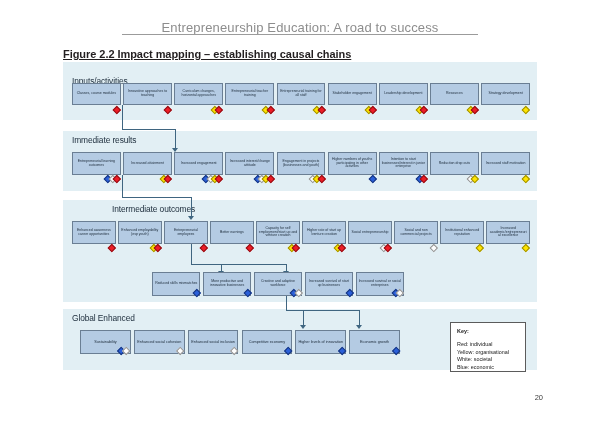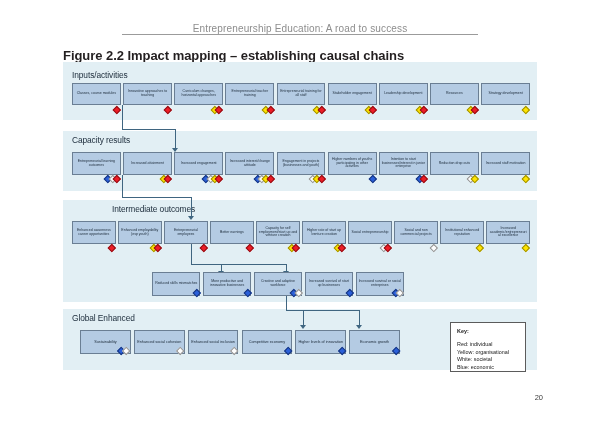--- a/index.html
+++ b/index.html
@@ -17,40 +17,41 @@
     overflow: hidden;
   }
 
   
   .page-header {
     position: absolute;
     left: 0; right: 0; top: 18px;
     text-align: center;
   }
   .page-header .htext {
-    font-size: 10px;
+    font-size: 13px;
     color: #8d8d8d;
     letter-spacing: .15px;
   }
   .header-rule {
     position: absolute;
     left: 122px;
     right: 122px;
     top: 34px;
     height: 1px;
     background: #9b9b9b;
   }
 
   .fig-title {
     position: absolute;
     left: 63px;
     top: 48px;
-    font-size: 13px;
+    font-size: 11px;
     font-weight: bold;
     letter-spacing: -.05px;
+    text-decoration: underline;
   }
 
   .page-number {
     position: absolute;
     right: 57px;
     bottom: 22px;
     font-size: 7.5px;
     color: #3b3b3b;
   }
 
@@ -144,22 +145,22 @@
 
 <div class="fig-title">Figure 2.2 Impact mapping – establishing causal chains</div>
 
 <div class="page-number">20</div>
 
 <div class="band" style="top:62px;height:58px;"></div>
 <div class="band" style="top:131px;height:60px;"></div>
 <div class="band" style="top:200px;height:102px;"></div>
 <div class="band" style="top:309px;height:61px;"></div>
 
-<div class="band-title" style="left:72px;top:70px;">Inputs/activities</div>
-<div class="band-title" style="left:72px;top:135px;">Capacity results</div>
+<div class="band-title" style="left:72px;top:76px;">Inputs/activities</div>
+<div class="band-title" style="left:72px;top:135px;">Immediate results</div>
 <div class="band-title" style="left:72px;top:204px;margin-left:40px;">Intermediate outcomes</div>
 <div class="band-title" style="left:72px;top:313px;">Global Enhanced</div>
 
 <div class="ln" style="left:122px;top:105px;width:0.9px;height:24px;"></div>
 <div class="ln" style="left:122px;top:128.5px;width:54px;height:0.9px;"></div>
 <div class="ln" style="left:175px;top:128.5px;width:0.9px;height:21px;"></div>
 <div class="arrowhead" style="left:172.4px;top:148px;"></div>
 
 <div class="ln" style="left:122px;top:175px;width:0.9px;height:22px;"></div>
 <div class="ln" style="left:122px;top:196.5px;width:70px;height:0.9px;"></div>

